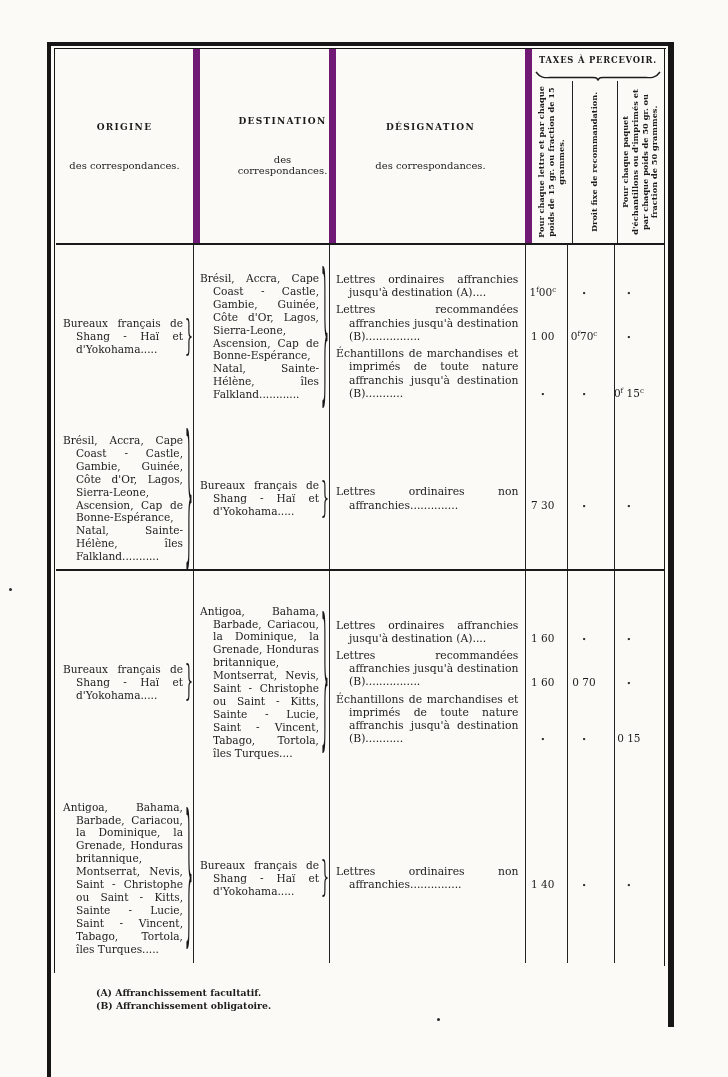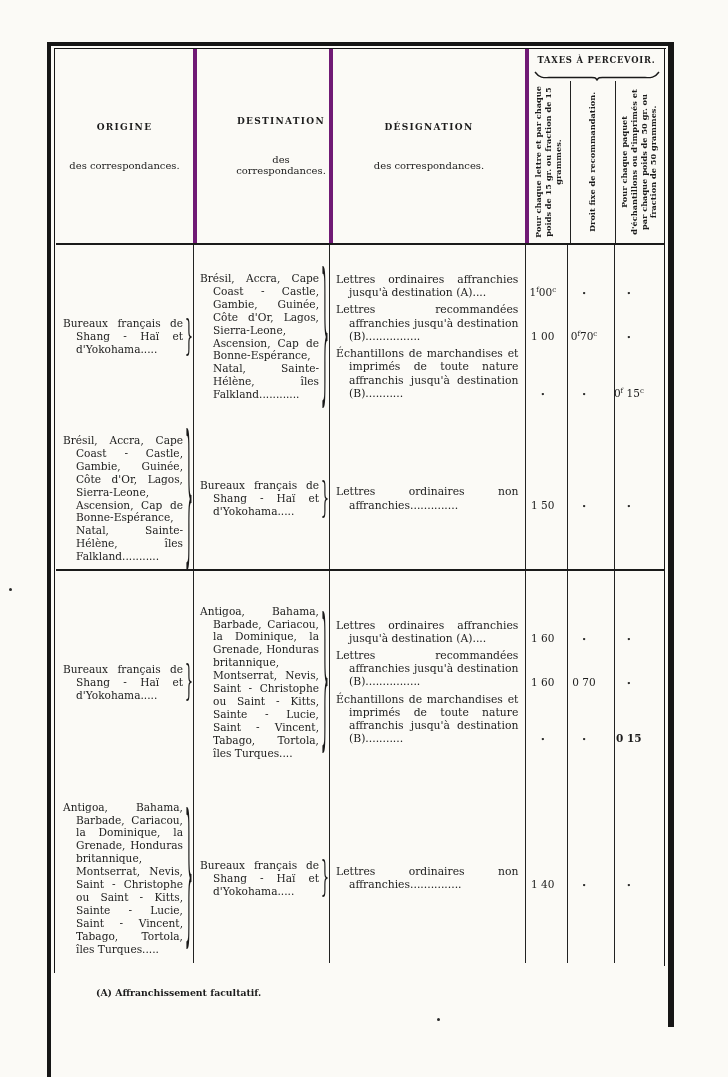--- a/index.html
+++ b/index.html
@@ -20,21 +20,21 @@
   #frame-right-thick { left:668px; top:42px; width:6px;   height:985px; }
   #frame-right-thin  { left:664px; top:48px; width:1px;   height:918px; }
   .artifact { position:absolute; background:#2a2a2a; border-radius:50%; }
   #artifact-1 { left:9px;  top:588px;  width:3px; height:3px; }
   #artifact-2 { left:437px; top:1018px; width:3px; height:3px; }
 
   
   #table-content { position:absolute; left:56px; top:49px; width:608px; }
 
   .header-row { display:flex; height:196px; border-bottom:2px solid #1a1a1a; }
-  .bl { border-left:4px solid #701a75; }
+  .bl { border-left:7px solid #701a75; }
   .hcell { display:flex; flex-direction:column; align-items:center; justify-content:center; gap:28px; text-align:center; }
   .h-orig  { width:137px; }
   .h-dest  { width:136px;padding-left:36px; }
   .h-desig { width:196px; }
   .htitle { font-size:9px; font-weight:700; letter-spacing:1.3px; }
   .hsub   { font-size:10px; }
 
   .taxgroup { width:139px; display:flex; flex-direction:column; }
   .taxtitle { height:22px; display:flex; align-items:center; justify-content:center;
               font-size:8.4px; font-weight:700; letter-spacing:0.8px; }
@@ -162,21 +162,21 @@
           <div class="ctext hang">Brésil, Accra, Cape Coast - Castle, Gambie, Guinée, Côte d'Or, Lagos, Sierra-Leone, Ascension, Cap de Bonne-Espérance, Natal, Sainte-Hélène, îles Falkland...........</div>
           <span class="brace tall">}</span>
         </div>
         <div class="cell c-dest single-cell">
           <div class="ctext hang">Bureaux français de Shang - Haï et d'Yokohama.....</div>
           <span class="brace med">}</span>
         </div>
         <div class="rows-area">
           <div class="subrow">
             <div class="desig hang">Lettres ordinaires non affranchies..............</div>
-            <div class="fee" style="width: 42px;">1 50</div>
+            <div class="fee" style="width: 42px;">7 30</div>
             <div class="fee" style="width: 47px;"><span class="empty-mark">•</span></div>
             <div class="fee" style="width: 50px;"><span class="empty-mark">•</span></div>
           </div>
         </div>
       </div>
       <div class="section-rule"></div>
       <div class="block" style="min-height: 222px;">
         <div class="cell c-orig single-cell">
           <div class="ctext hang">Bureaux français de Shang - Haï et d'Yokohama.....</div>
           <span class="brace med">}</span>
@@ -195,21 +195,21 @@
           <div class="subrow">
             <div class="desig hang">Lettres recommandées affranchies jusqu'à destination (B)................</div>
             <div class="fee" style="width: 42px;">1 60</div>
             <div class="fee" style="width: 47px;">0 70</div>
             <div class="fee" style="width: 50px;"><span class="empty-mark">•</span></div>
           </div>
           <div class="subrow">
             <div class="desig hang">Échantillons de marchandises et imprimés de toute nature affranchis jusqu'à destination (B)...........</div>
             <div class="fee" style="width: 42px;"><span class="empty-mark">•</span></div>
             <div class="fee" style="width: 47px;"><span class="empty-mark">•</span></div>
-            <div class="fee" style="width: 50px; font-weight: bold;">0 15</div>
+            <div class="fee" style="width: 50px;">0 15</div>
           </div>
         </div>
       </div>
       <div class="block" style="min-height: 170px;">
         <div class="cell c-orig list-cell">
           <div class="ctext hang">Antigoa, Bahama, Barbade, Cariacou, la Dominique, la Grenade, Honduras britannique, Montserrat, Nevis, Saint - Christophe ou Saint - Kitts, Sainte - Lucie, Saint - Vincent, Tabago, Tortola, îles Turques.....</div>
           <span class="brace tall">}</span>
         </div>
         <div class="cell c-dest single-cell">
           <div class="ctext hang">Bureaux français de Shang - Haï et d'Yokohama.....</div>
@@ -221,15 +221,16 @@
             <div class="fee" style="width: 42px;">1 40</div>
             <div class="fee" style="width: 47px;"><span class="empty-mark">•</span></div>
             <div class="fee" style="width: 50px;"><span class="empty-mark">•</span></div>
           </div>
         </div>
       </div>
     </div>
 
   <div class="footnotes">
     <div>(A) Affranchissement facultatif.</div>
+    <div>(B) Affranchissement obligatoire.</div>
   </div>
 
 </div>
 
 </body></html>

